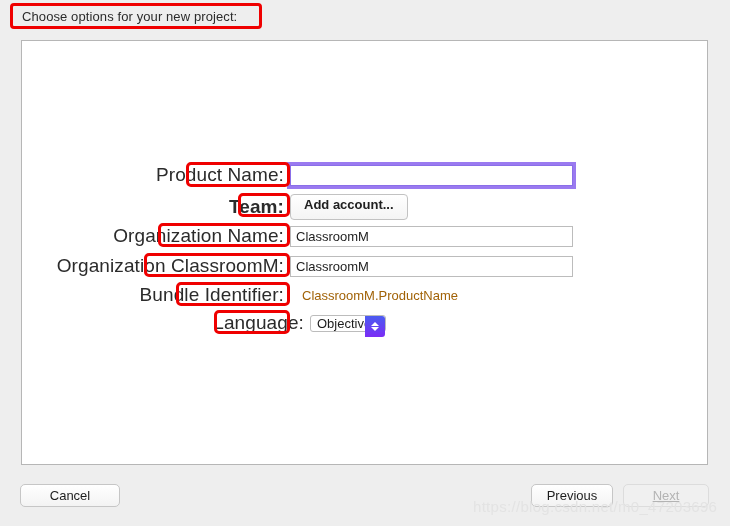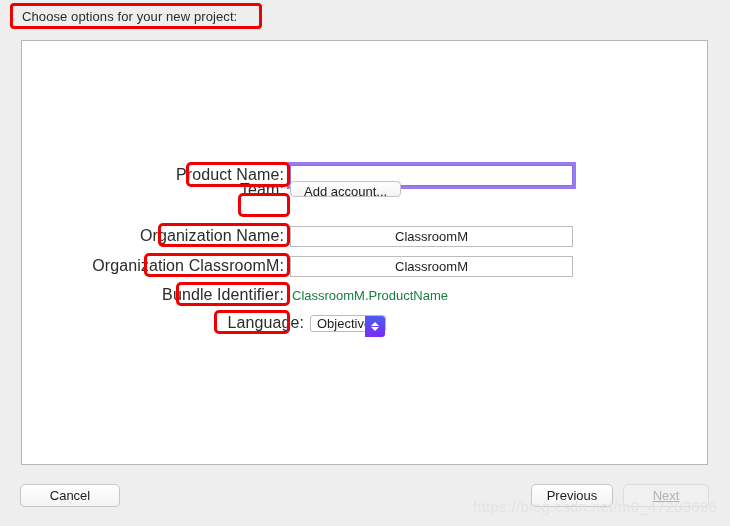--- a/index.html
+++ b/index.html
@@ -63,21 +63,21 @@
     position: absolute;
     left: 0;
     width: 730px;
     height: 24px;
     display: flex;
     align-items: center;
   }
   .row-label {
     position: absolute;
     right: 446px;          
-    font-size: 16px;
+    font-size: 19px;
     color: #2b2b2b;
     white-space: nowrap;
     text-align: right;
     letter-spacing: 0.1px;
   }
 
   .field-wrap {
     position: absolute;
     left: 290px;
   }
@@ -89,42 +89,41 @@
     box-sizing: border-box;
     border: 1px solid #bcbcbc;
     background: #ffffff;
     font-family: "Liberation Sans", sans-serif;
     font-size: 13px;
     color: #1d1d1d;
     padding: 0 5px;
     line-height: 19px;
     outline: none;
     border-radius: 0;
-    text-align: center;
   }
   .text-input.focused {
     border: 1px solid #8a6fe8;
     box-shadow: 0 0 0 3px #9a7af0;
   }
   .text-input::placeholder { color: #a9a9a9; }
 
   
   .static-value {
     font-size: 13px;
-    color: #15803d;
+    color: #a16207;
     line-height: 21px;
     height: 21px;
     white-space: nowrap;
-    padding-left: 2px;
+    padding-left: 12px;
   }
 
   
   .push-button {
     display: inline-block;
-    height: 16px;
+    height: 26px;
     line-height: 20px;
     padding: 0 13px;
     background: linear-gradient(#ffffff, #f4f4f4);
     border: 1px solid #c2c2c2;
     border-radius: 4px;
     font-family: "Liberation Sans", sans-serif;
     font-size: 13px;
     color: #202020;
     box-sizing: border-box;
     white-space: nowrap;
@@ -222,21 +221,21 @@
 
 <div class="form">
 
   <div class="form-row" style="top:163px;">
     <span class="row-label">Product Name:</span>
     <span class="field-wrap" style="pointer-events:auto;">
       <input class="text-input focused" type="text" value="" style="">
     </span>
   </div>
 
-  <div class="form-row" style="top:178px;">
+  <div class="form-row" style="top:195px;font-weight:bold;">
     <span class="row-label">Team:</span>
     <span class="field-wrap" style="pointer-events:auto;">
       <span class="push-button">Add account...</span>
     </span>
   </div>
 
   <div class="form-row" style="top:224px;">
     <span class="row-label">Organization Name:</span>
     <span class="field-wrap" style="pointer-events:auto;">
       <input class="text-input" type="text" value="ClassroomM" style="">

